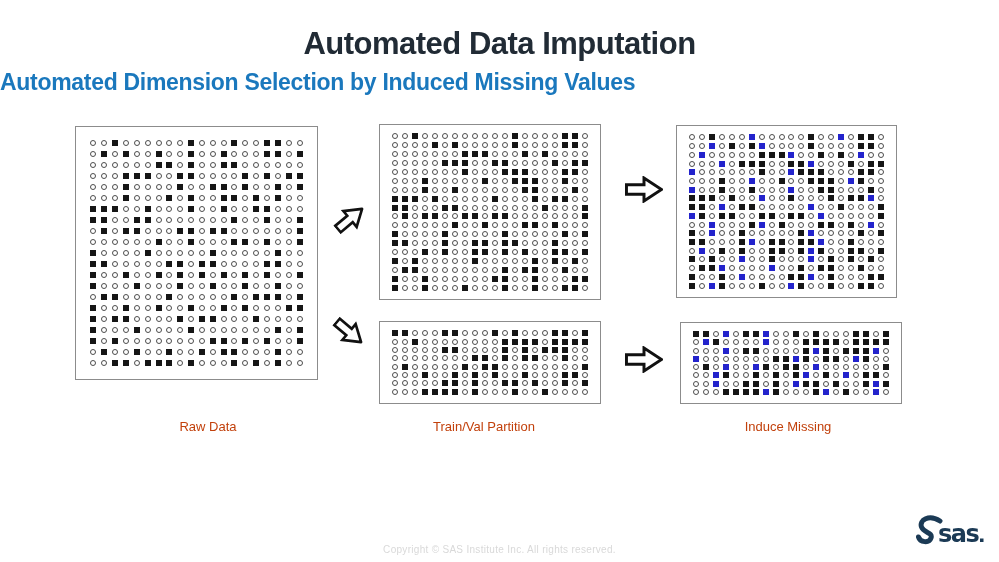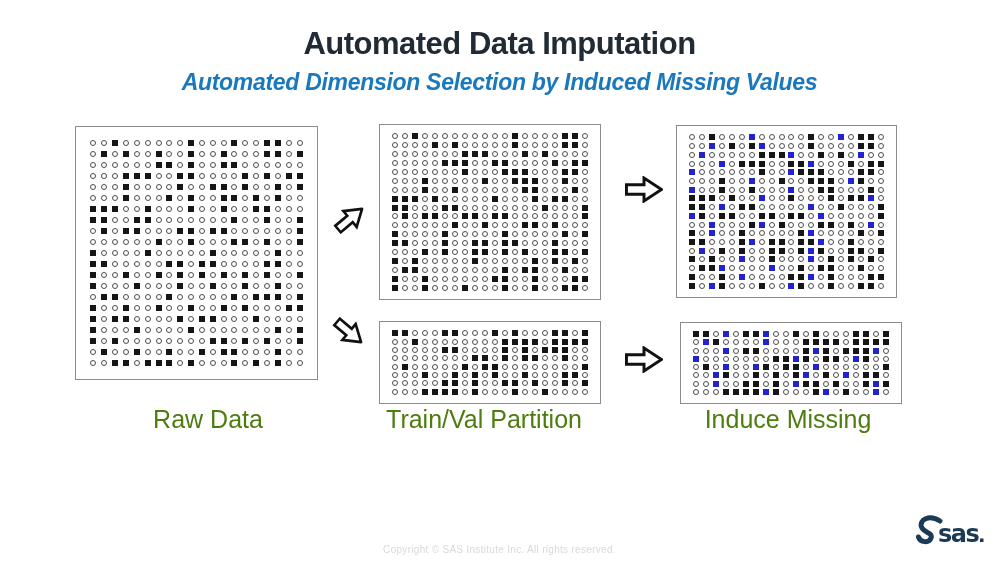--- a/index.html
+++ b/index.html
@@ -6,24 +6,23 @@
   #stage{
     position:relative;width:999px;height:562px;background:#fff;overflow:hidden;
     font-family:"Liberation Sans",sans-serif;
   }
   .title{
     position:absolute;left:0;top:26px;width:100%;text-align:center;
     font-size:31px;font-weight:600;letter-spacing:-0.5px;
     color:var(--title-text,#212b35);
   }
   .subtitle{
-    position:absolute;left:0;top:69px;width:100%;text-align:center;
+    position:absolute;left:0;top:69px;width:100%;text-align:left;
     font-size:23px;font-weight:600;letter-spacing:-0.3px;
     color:var(--subtitle-text,#1a78bd);
-    font-style:italic;
   }
   .panel{
     position:absolute;background:#fff;box-sizing:border-box;
     border:1px solid var(--panel-border,#8c8c8c);
     display:grid;grid-auto-rows:1fr;
   }
   #panel-raw{left:75px;top:126px;width:243px;height:254px;padding:10px 12px;}
   #panel-train{left:379px;top:124px;width:222px;height:176px;padding:7px 10px;}
   #panel-val{left:379px;top:321px;width:222px;height:83px;padding:7px 10px;}
   #panel-ind-train{left:676px;top:125px;width:221px;height:173px;padding:7px 10px;}
@@ -33,22 +32,22 @@
     content:'';width:4px;height:4px;border:1px solid #4d4d4d;border-radius:50%;background:#fff;
   }
   .cb::before{content:'';width:6px;height:6px;background:var(--black-cell,#161616);}
   .cu::before{content:'';width:6px;height:6px;background:var(--blue-cell,#2323cc);}
   .arrow{position:absolute;}
   #arrow-split-up{left:333px;top:206px;transform:rotate(-40deg);}
   #arrow-split-down{left:332px;top:319px;transform:rotate(40deg);}
   #arrow-right-top{left:625px;top:176px;}
   #arrow-right-bottom{left:625px;top:346px;}
   .caption{
-    position:absolute;top:405px;transform:translateX(-50%);
-    font-size:25px;color:#4d7c0f;white-space:nowrap;
+    position:absolute;top:419px;transform:translateX(-50%);
+    font-size:13px;color:#c2410c;white-space:nowrap;
   }
   #caption-raw{left:208px;}
   #caption-partition{left:484px;}
   #caption-induce{left:788px;}
   .copyright{
     position:absolute;left:0;top:544px;width:100%;text-align:center;
     font-size:10px;color:#d9d9d9;letter-spacing:0.3px;
   }
   .logo{position:absolute;left:916px;top:512px;width:72px;height:40px;}
 </style>

